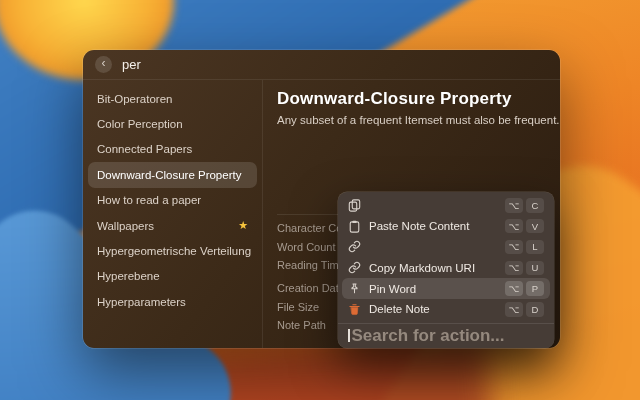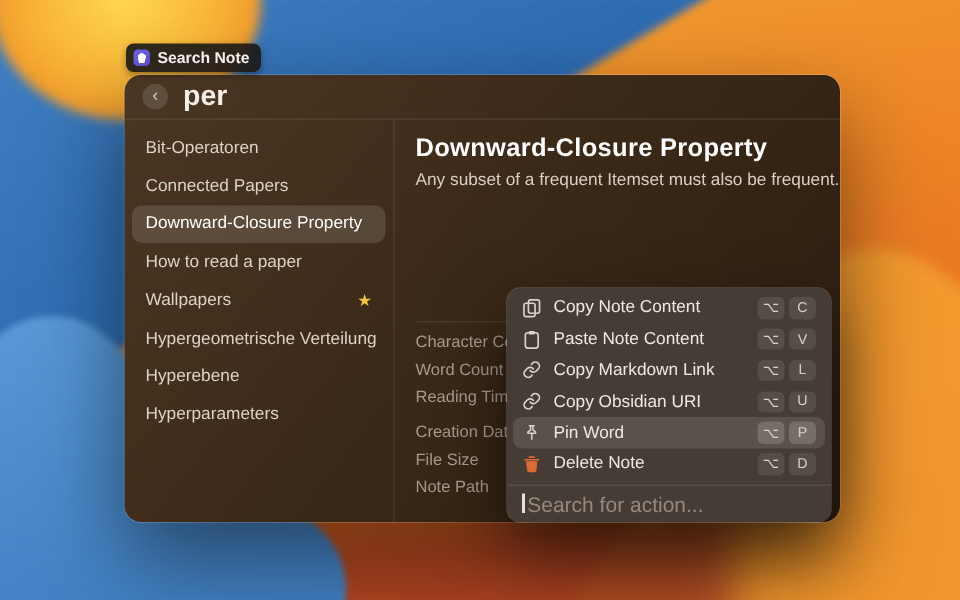--- a/index.html
+++ b/index.html
@@ -33,21 +33,21 @@
   .tag-label{color:#f3f0ed;font-size:10.5px;font-weight:600;white-space:nowrap;}
 
   
   .window{position:absolute;left:83px;top:50px;width:477px;height:298px;z-index:2;border-radius:11px;
           background:linear-gradient(128deg,#4b3623 0%,#3c2a18 45%,#2b1c0f 100%);
           box-shadow:0 0 0 .5px rgba(255,255,255,.22),0 25px 60px rgba(0,0,0,.5);}
   .searchbar{position:absolute;top:0;left:0;right:0;height:30px;display:flex;align-items:center;
              gap:10px;padding:0 12px;border-bottom:1px solid rgba(255,255,255,.08);box-sizing:border-box;}
   .back-btn{width:17px;height:17px;border-radius:50%;background:rgba(255,255,255,.13);flex:none;
             color:#d8d0c7;font-size:12px;line-height:15px;text-align:center;cursor:default;}
-  .search-text{color:#f4efe9;font-size:19px;font-weight:bold;}
+  .search-text{color:#f4efe9;font-size:13px;}
   .win-body{position:absolute;top:30px;bottom:0;left:0;right:0;display:flex;overflow:hidden;
             border-radius:0 0 11px 11px;}
 
   
   .sidebar{width:180px;flex:none;border-right:1px solid rgba(255,255,255,.08);
            padding:6px 5px;box-sizing:border-box;}
   .side-item{height:25.4px;display:flex;align-items:center;padding:0 9px;border-radius:7px;
              color:#ddd3c9;font-size:11.5px;white-space:nowrap;overflow:hidden;}
   .side-item.selected{background:rgba(255,255,255,.13);color:#fff;}
   .side-item .star{margin-left:auto;color:var(--star);font-size:11px;display:none;}
@@ -75,58 +75,56 @@
   .menu-row .mi{width:13px;height:13px;flex:none;color:#d9d2cb;display:flex;}
   .menu-row .mi svg{width:13px;height:13px;}
   .menu-row.danger .mi{color:var(--danger);}
   .keys{margin-left:auto;display:flex;gap:3px;}
   .key{min-width:12px;height:14.5px;padding:0 3px;border-radius:4px;background:rgba(255,255,255,.09);
        color:#d8d1ca;font-size:9.5px;display:flex;align-items:center;justify-content:center;}
   .menu-row.hl .key{background:rgba(255,255,255,.16);}
   .menu-divider{height:1px;background:rgba(255,255,255,.1);margin-top:3px;}
   .menu-search{flex:1;display:flex;align-items:center;padding:0 10px;}
   .caret{width:1.5px;height:13px;background:#e6e0da;flex:none;}
-  .menu-search-text{color:#95897e;font-size:14px;padding-left:2px;white-space:nowrap;}
+  .menu-search-text{color:#95897e;font-size:17px;padding-left:2px;white-space:nowrap;font-weight:bold;}
 </style>
 </head>
 <body>
 
 <div class="stage">
 
   <div>
     <div class="wp wp-blue"></div>
     <div class="wp wp-yellow"></div>
     <div class="wp wp-light-right"></div>
     <div class="wp wp-red"></div>
     <div class="wp wp-blue-corner"></div>
   </div>
 
-  <div class="tag">
-    <span class="tag-icon">
-        <span class="gem"></span>
-      </span>
-    <span class="tag-label">Search Note</span>
-  </div>
 
   <div class="window">
 
     <div class="searchbar">
       <div class="back-btn">
         <span>‹</span>
       </div>
       <div class="search-text">per</div>
     </div>
 
     <div class="win-body">
       <div class="sidebar" id="sidebar">
   <div class="side-item">
     <span class="lbl">Bit-Operatoren</span>
 
   </div>
 
+  <div class="side-item">
+    <span class="lbl">Color Perception</span>
+
+  </div>
 
   <div class="side-item">
     <span class="lbl">Connected Papers</span>
 
   </div>
 
   <div class="side-item selected">
     <span class="lbl">Downward-Closure Property</span>
 
   </div>
@@ -181,21 +179,20 @@
 
   <div class="menu">
     <div class="menu-list" id="menu-list">
   <div class="menu-row">
     <span class="mi">
             <svg viewBox="0 0 14 14" fill="none" stroke="currentColor" stroke-width="1.2" stroke-linejoin="round">
               <rect x="4.6" y="1" width="8" height="9.6" rx="1.6"></rect>
               <rect x="1.4" y="3.4" width="8" height="9.6" rx="1.6"></rect>
             </svg>
           </span>
-    <span class="lbl">Copy Note Content</span>
     <span class="keys">
       <span class="key key-mod">⌥</span>
       <span class="key key-char">C</span>
     </span>
   </div>
 
   <div class="menu-row">
     <span class="mi">
             <svg viewBox="0 0 14 14" fill="none" stroke="currentColor" stroke-width="1.2" stroke-linejoin="round">
               <rect x="2.4" y="2" width="9.2" height="11" rx="1.8"></rect>
@@ -209,35 +206,34 @@
     </span>
   </div>
 
   <div class="menu-row">
     <span class="mi">
             <svg viewBox="0 0 24 24" fill="none" stroke="currentColor" stroke-width="2.1" stroke-linecap="round" stroke-linejoin="round">
               <path d="M10 13a5 5 0 0 0 7.54.54l2.5-2.5a5 5 0 0 0-7.07-7.07l-1.3 1.3"></path>
               <path d="M14 11a5 5 0 0 0-7.54-.54l-2.5 2.5a5 5 0 0 0 7.07 7.07l1.3-1.3"></path>
             </svg>
           </span>
-    <span class="lbl">Copy Markdown Link</span>
     <span class="keys">
       <span class="key key-mod">⌥</span>
       <span class="key key-char">L</span>
     </span>
   </div>
 
   <div class="menu-row">
     <span class="mi">
             <svg viewBox="0 0 24 24" fill="none" stroke="currentColor" stroke-width="2.1" stroke-linecap="round" stroke-linejoin="round">
               <path d="M10 13a5 5 0 0 0 7.54.54l2.5-2.5a5 5 0 0 0-7.07-7.07l-1.3 1.3"></path>
               <path d="M14 11a5 5 0 0 0-7.54-.54l-2.5 2.5a5 5 0 0 0 7.07 7.07l1.3-1.3"></path>
             </svg>
           </span>
-    <span class="lbl">Copy Obsidian URI</span>
+    <span class="lbl">Copy Markdown URI</span>
     <span class="keys">
       <span class="key key-mod">⌥</span>
       <span class="key key-char">U</span>
     </span>
   </div>
 
   <div class="menu-row hl">
     <span class="mi">
             <svg viewBox="0 0 24 24" fill="none" stroke="currentColor" stroke-width="1.9" stroke-linecap="round" stroke-linejoin="round">
               <path d="M9 3.5h6M10.5 3.5v5.2L7.3 11v1.6h9.4V11l-3.2-2.3V3.5"></path>

